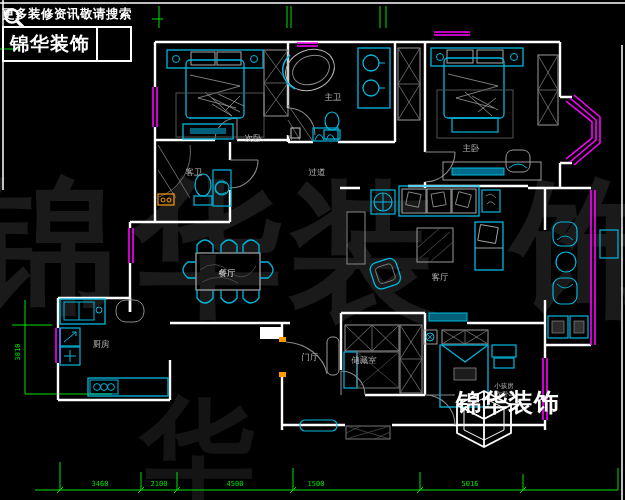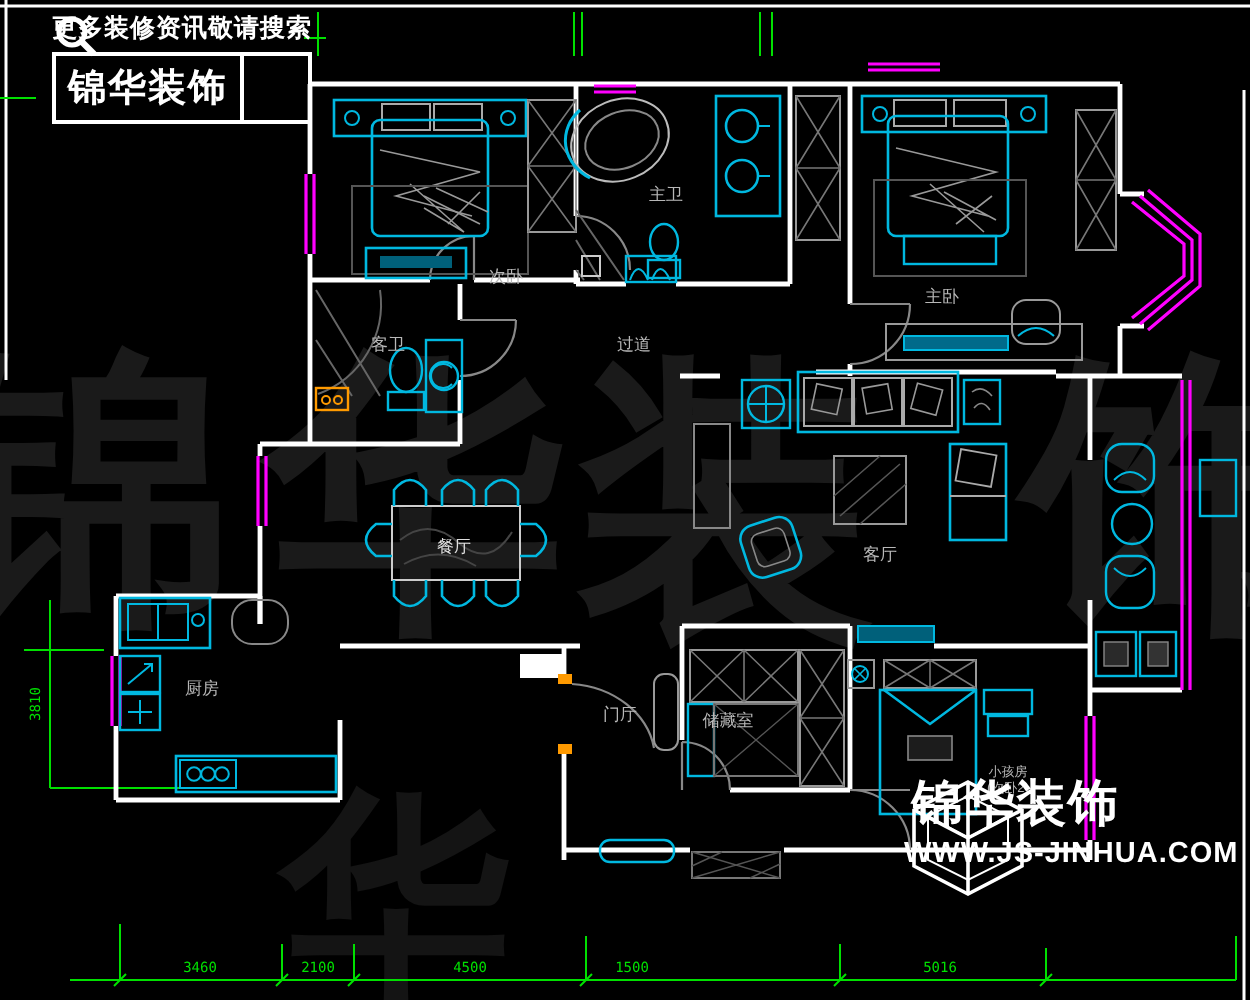--- a/index.html
+++ b/index.html
@@ -2,21 +2,21 @@
 <html><head>
 <meta charset="utf-8">
 <style>
   html,body{margin:0;padding:0;background:#000;}
   .stage{position:relative;width:625px;height:500px;background:#000;overflow:hidden;
          font-family:"Liberation Sans",sans-serif;}
   .wm{position:absolute;font-family:"DejaVu Serif",serif;font-weight:bold;
       color:#1a1a1a;line-height:1;user-select:none;}
   svg{position:absolute;left:0;top:0;}
   
-  .brand-tl{position:absolute;left:26px;top:6px;color:#fff;}
+  .brand-tl{position:absolute;left:2px;top:6px;color:#fff;}
   .brand-tl .slogan{font-size:12.5px;font-weight:bold;letter-spacing:0.5px;white-space:nowrap;}
   .brand-tl .logobox{margin-top:3px;width:126px;height:32px;border:2px solid #fff;
       display:flex;align-items:stretch;}
   .brand-tl .logotext{flex:1;display:flex;align-items:center;justify-content:center;
       font-size:19px;font-weight:bold;letter-spacing:1px;white-space:nowrap;}
   .brand-tl .searchcell{width:32px;border-left:2px solid #fff;display:flex;
       align-items:center;justify-content:center;}
   
   .brand-br{position:absolute;left:452px;top:388px;width:173px;color:#fff;}
   .brand-br .row{display:flex;}
@@ -318,16 +318,15 @@
           <polygon points="32,3 59,17 59,45 32,59 5,45 5,17"></polygon>
           <path d="M32,3 V31 M5,17 L32,31 M59,17 L32,31 M32,31 V59"></path>
           <polygon points="32,10 52,20 52,42 32,52 12,42 12,20" stroke-width="1"></polygon>
           <path d="M32,10 V31 M12,20 L32,31 M52,20 L32,31" stroke-width="1"></path>
         </g>
       </svg>
       <div class="names">
         <div class="n1">锦华装饰</div>
       </div>
     </div>
-    <div class="url">WWW.JS-JINHUA.COM</div>
   </div>
 
 </div>
 
 </body></html>

